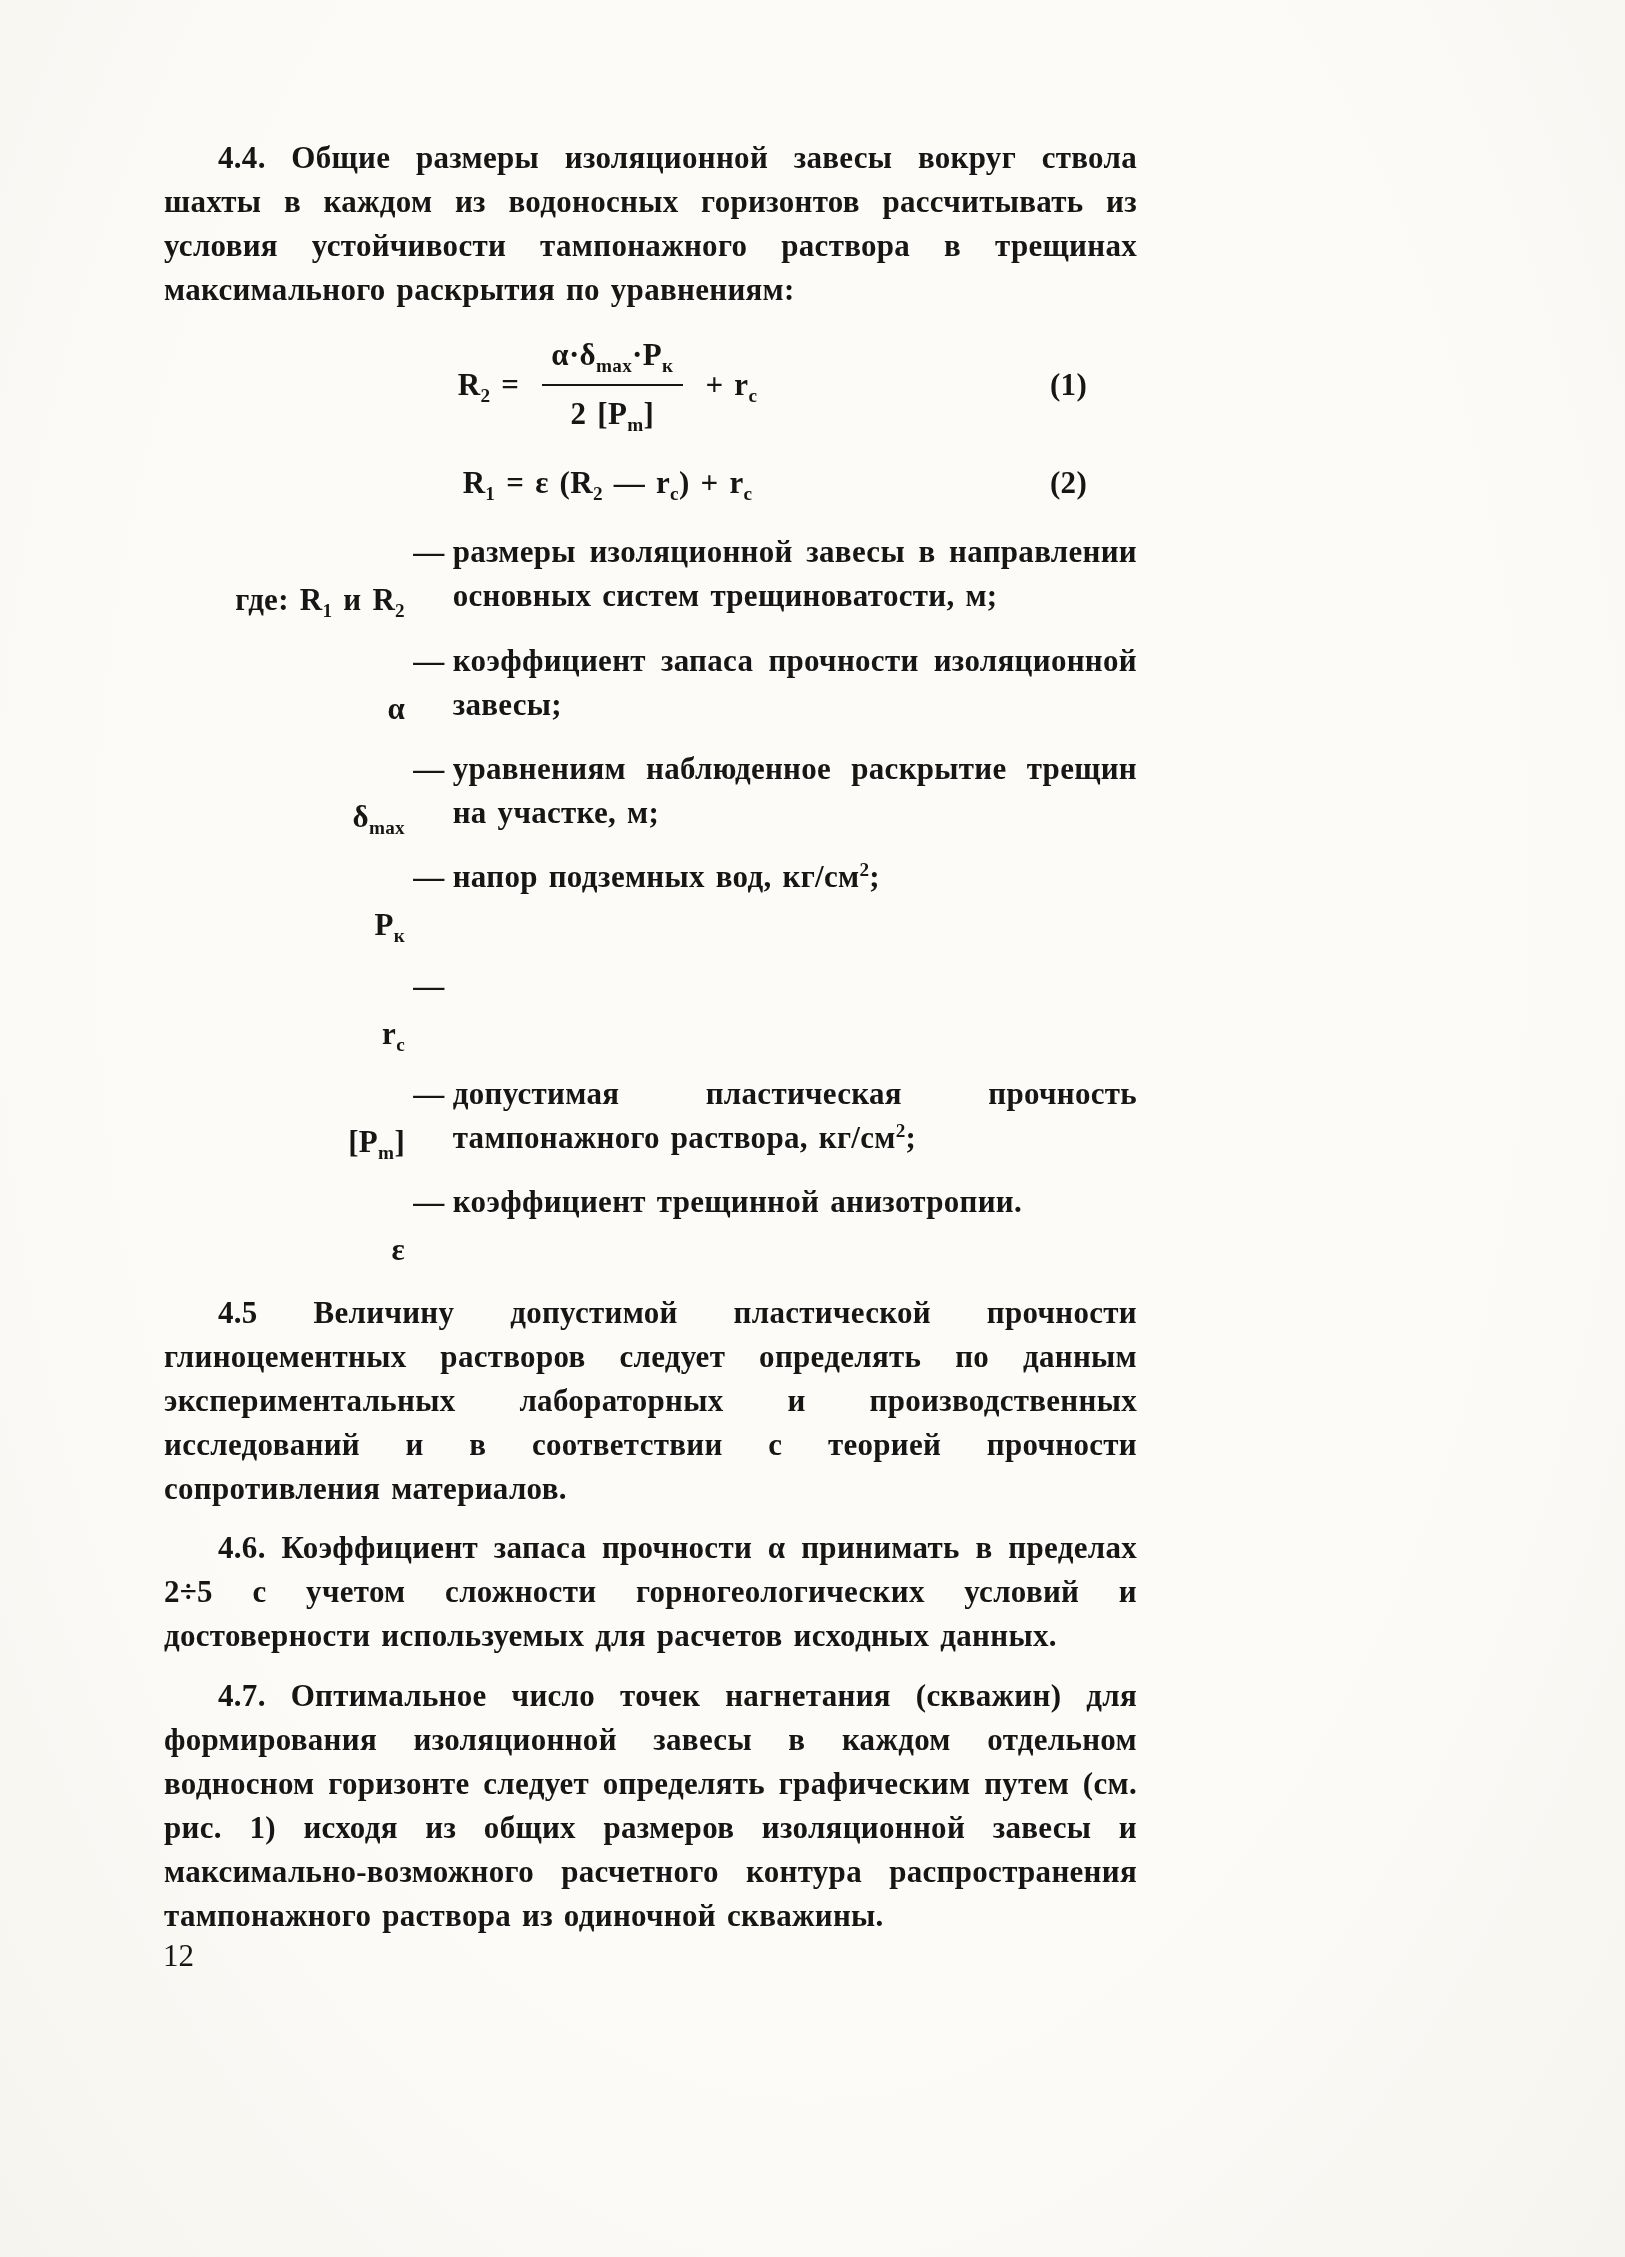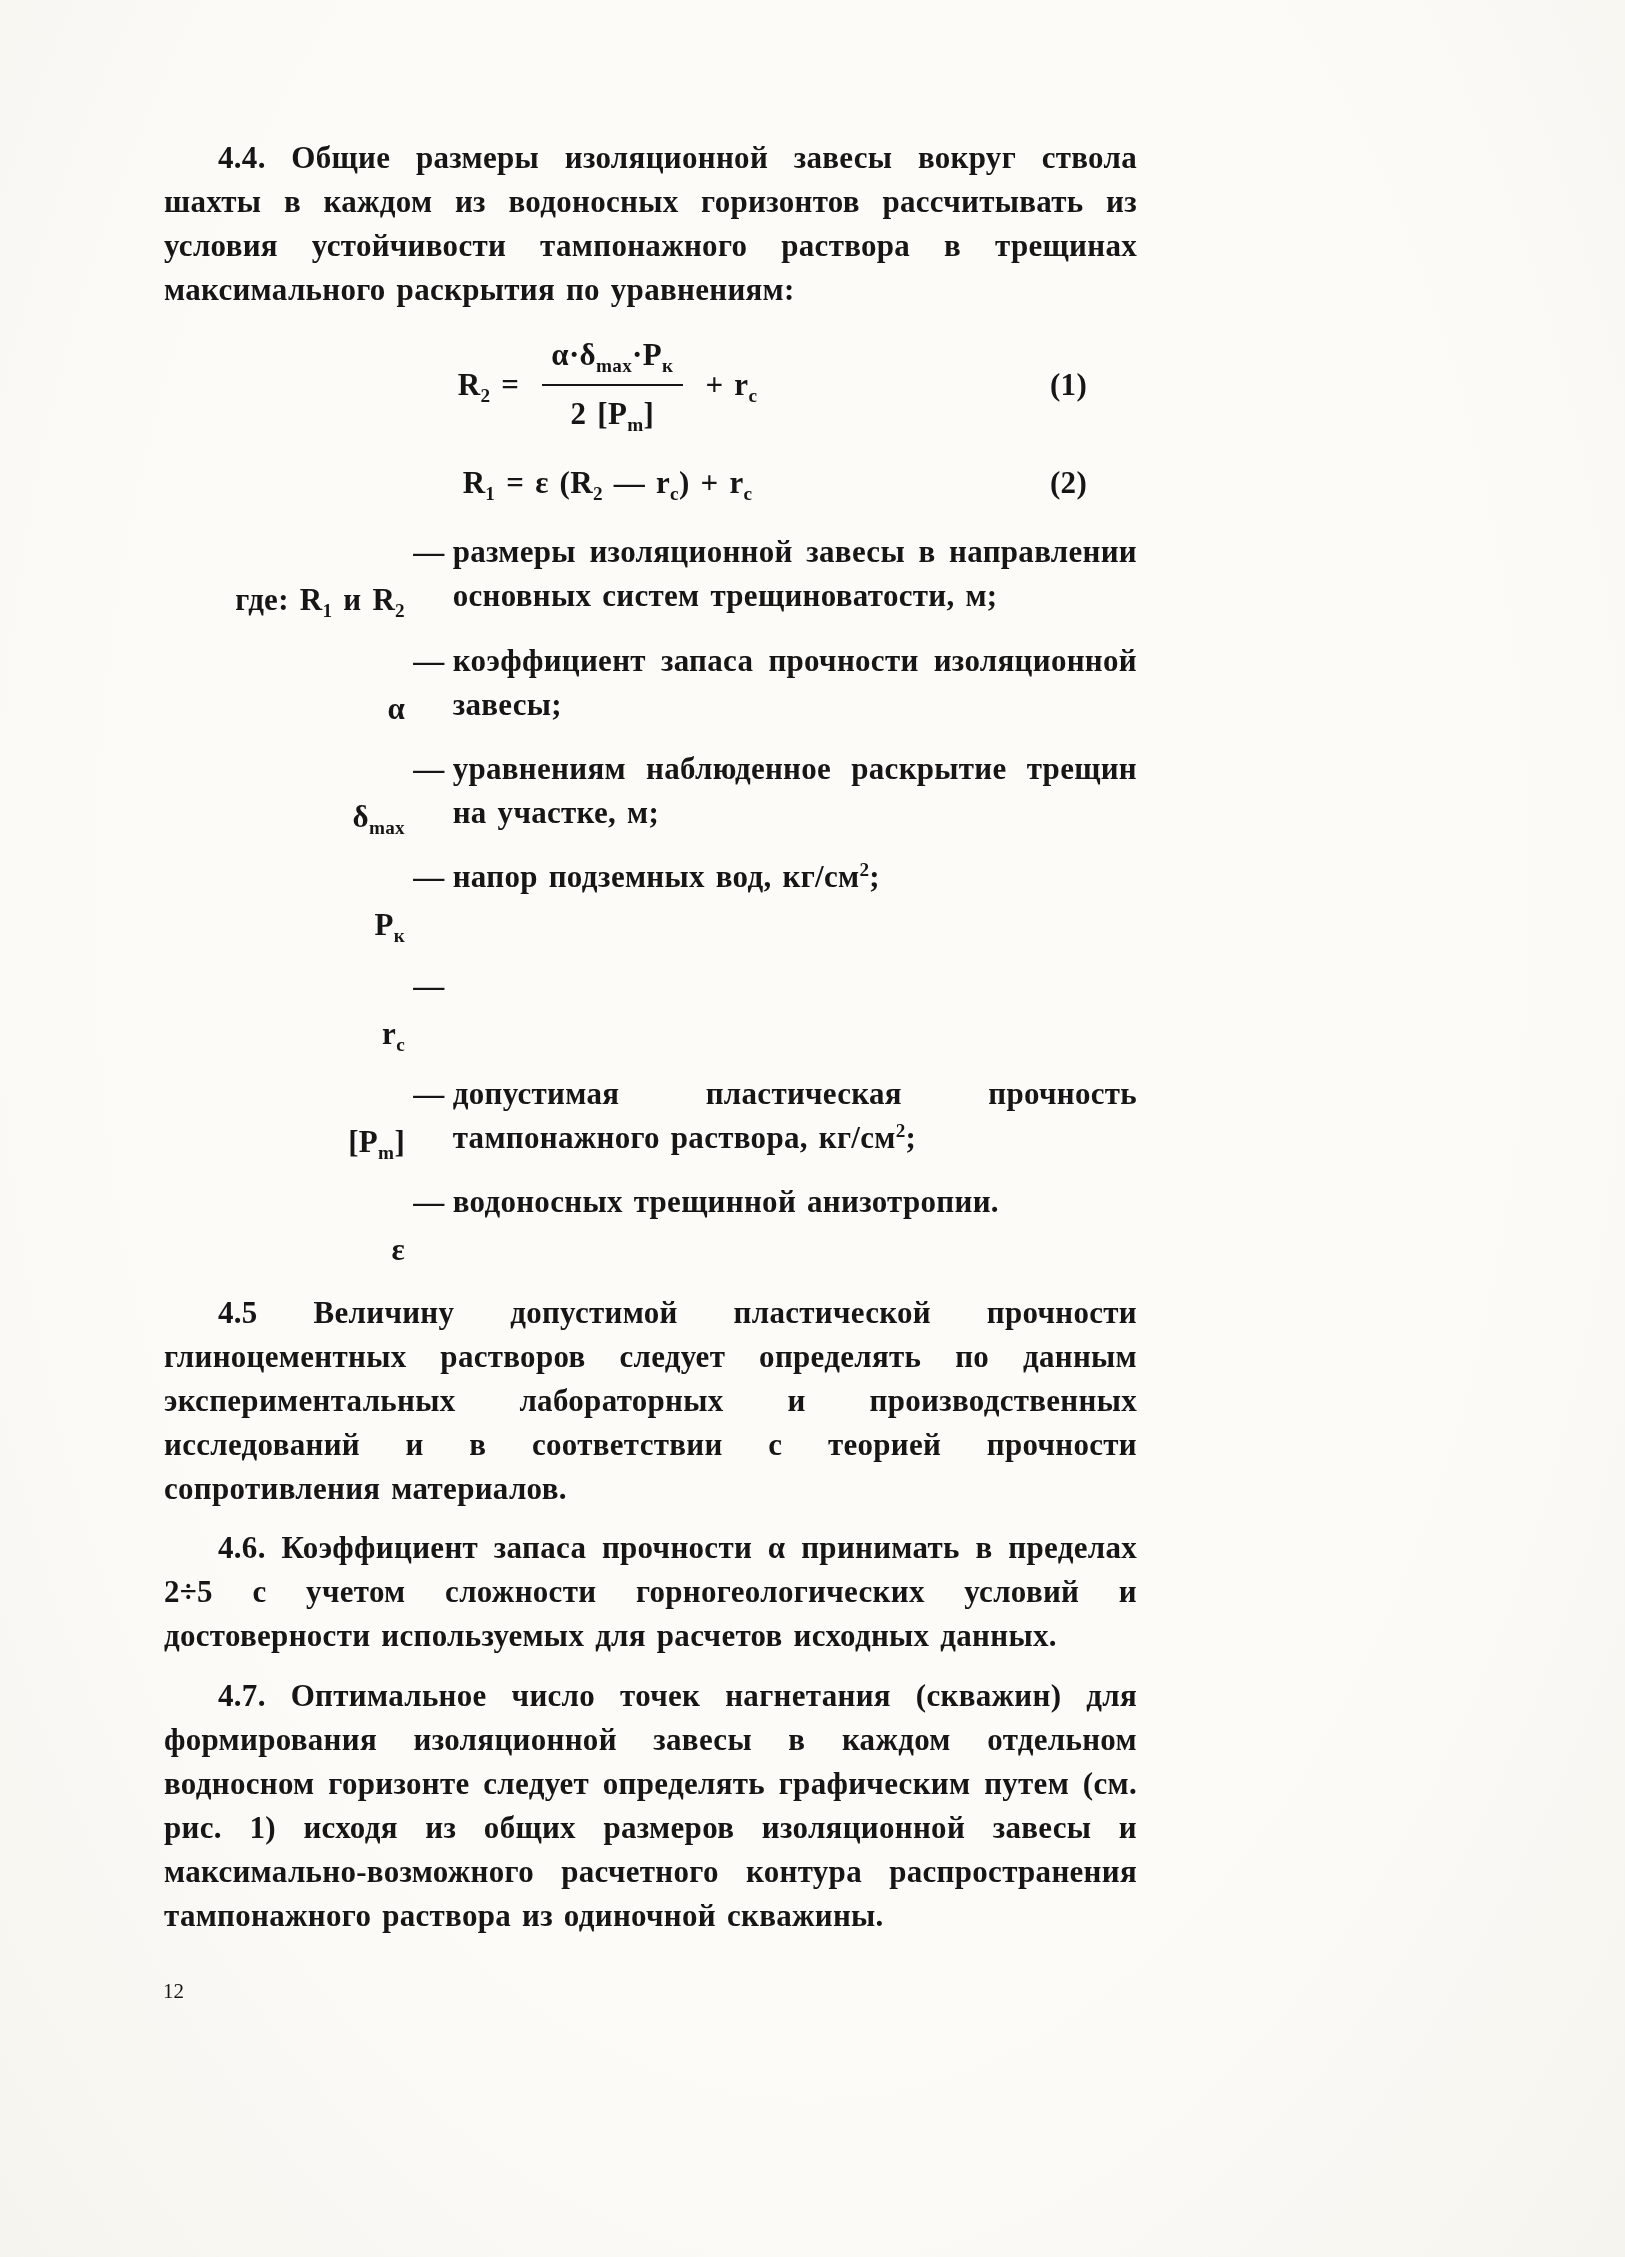--- a/index.html
+++ b/index.html
@@ -72,22 +72,22 @@
     column-gap: 7.6px;
     margin-bottom: 16.3px;
   }
   .def-term { text-align: right; white-space: nowrap; margin-top: 48px; }
   .def-dash { text-align: center; }
   .def-desc { text-align: justify; }
 
   .page-number {
     position: absolute;
     left: 163px;
-    top: 1979px;
-    font-size: 21px;
+    top: 1938px;
+    font-size: 31px;
     font-weight: normal;
   }
 </style>
 </head>
 <body>
 
 <div class="page">
   <div class="content">
 
     <p class="para">4.4. Общие размеры изоляционной завесы вокруг ствола шахты в каждом из водоносных горизонтов рассчитывать из условия устойчивости тампонажного раствора в трещинах максимального раскрытия по уравнениям:</p>
@@ -142,21 +142,21 @@
 
       <div class="def-row">
         <span class="def-term">[P<sub>m</sub>]</span>
         <span class="def-dash">—</span>
         <span class="def-desc">допустимая пластическая прочность тампонажного раствора, кг/см<sup>2</sup>;</span>
       </div>
 
       <div class="def-row">
         <span class="def-term">ε</span>
         <span class="def-dash">—</span>
-        <span class="def-desc">водоносных трещинной анизотропии.</span>
+        <span class="def-desc">коэффициент трещинной анизотропии.</span>
       </div>
 
     </div>
 
     <p class="para">4.5 Величину допустимой пластической прочности глиноцементных растворов следует определять по данным экспериментальных лабораторных и производственных исследований и в соответствии с теорией прочности сопротивления материалов.</p>
     <p class="para">4.6. Коэффициент запаса прочности α принимать в пределах 2÷5 с учетом сложности горногеологических условий и достоверности используемых для расчетов исходных данных.</p>
     <p class="para">4.7. Оптимальное число точек нагнетания (скважин) для формирования изоляционной завесы в каждом отдельном водносном горизонте следует определять графическим путем (см. рис. 1) исходя из общих размеров изоляционной завесы и максимально-возможного расчетного контура распространения тампонажного раствора из одиночной скважины.</p>
 
   </div>
 

